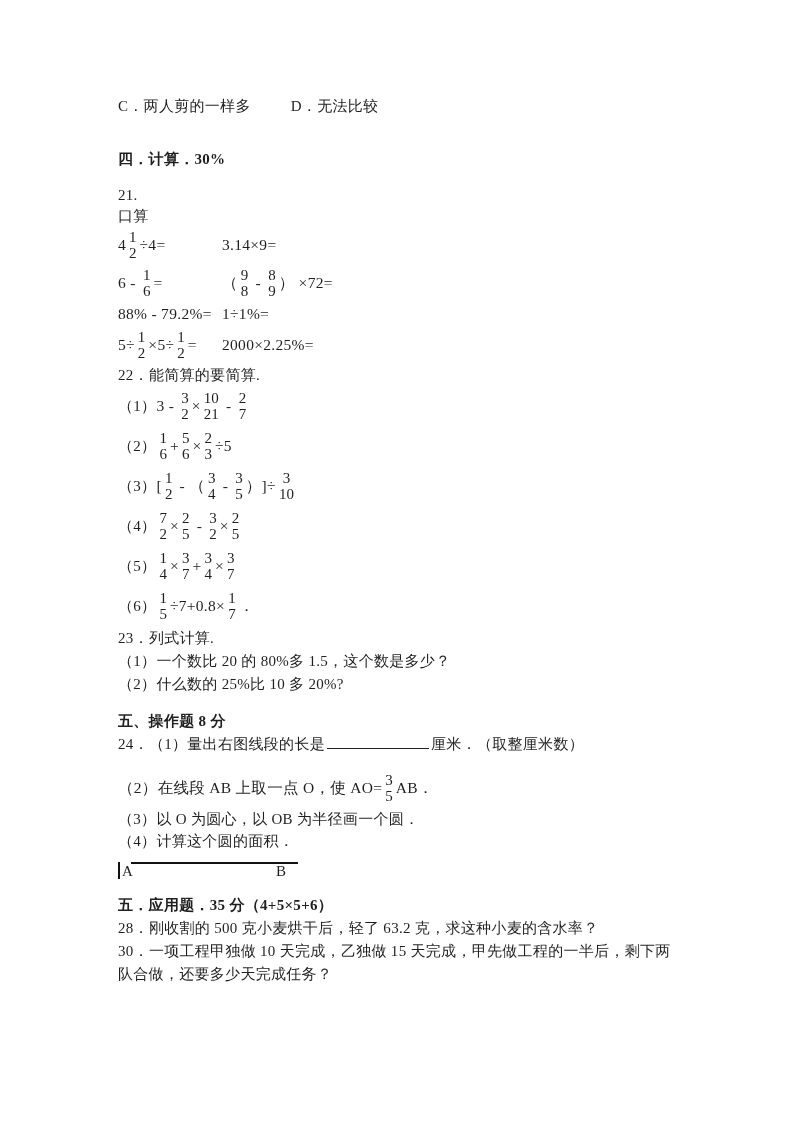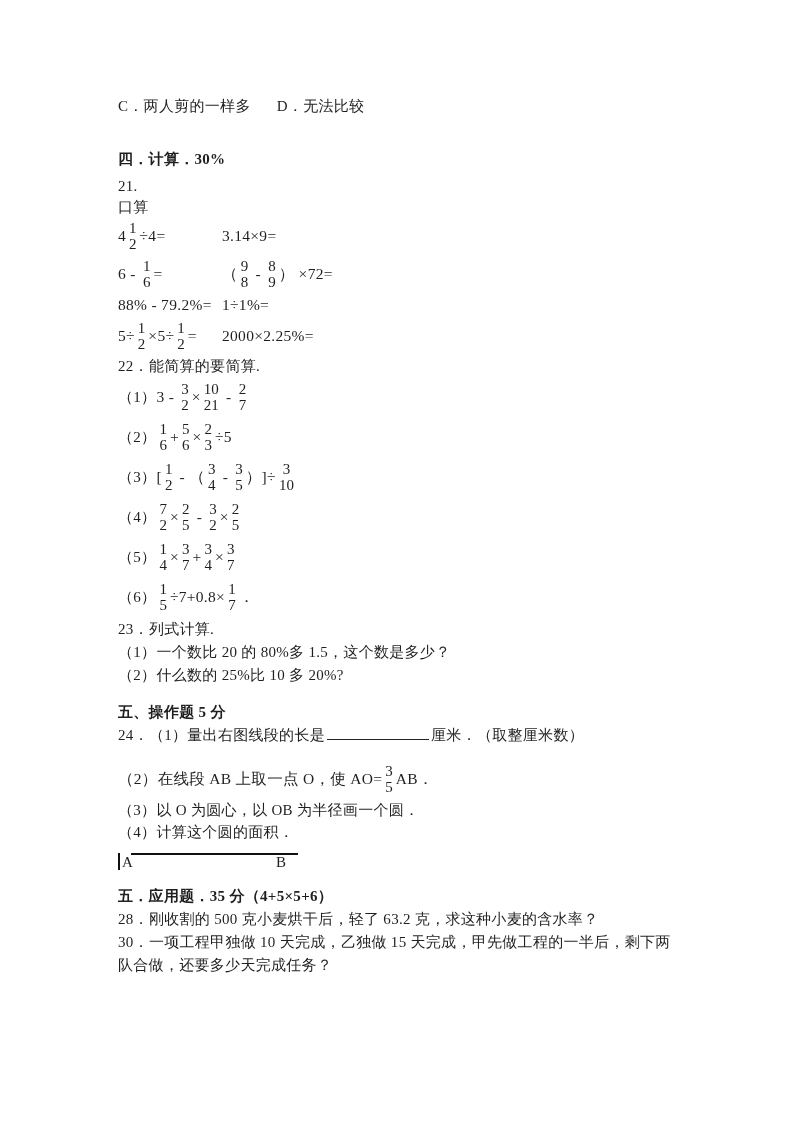--- a/index.html
+++ b/index.html
@@ -11,23 +11,23 @@
     overflow:hidden;
   }
   .page {
     box-sizing:border-box;
     width:699px; height:1122px;
     padding:95px 112px 0 118px;
   }
   .t { font-size:15px; line-height:23px; letter-spacing:0.3px; }
   .heading { font-weight:bold; }
   .answer-line { display:flex; }
-  .optd { margin-left:26px; }
+  .optd { margin-left:40px; }
   .h4 { margin-top:30px; }
-  .qnum { margin-top:4px; }
+  .qnum { margin-top:13px; }
   .oral-label { line-height:19px; }
 
   .formula { display:inline-flex; align-items:center; font-size:15.5px; letter-spacing:0.3px; white-space:pre; }
   .frac { display:inline-flex; flex-direction:column; align-items:center; margin:0 3px; }
   .frac .num, .frac .den { font-size:15px; line-height:16px; text-align:center; letter-spacing:0; }
 
   .oral-row { display:grid; grid-template-columns:104px auto; align-items:center; min-height:38px; }
   .oral-row.plain { min-height:24px; }
 
   .expr-line { display:flex; align-items:center; min-height:38px; margin-bottom:2px; }
@@ -111,21 +111,21 @@
     <div class="expr-line">
       <span class="label">（6）</span>
       <span class="formula"><span class="frac"><span class="num">1</span><span class="den">5</span></span><span>÷7+0.8×</span><span class="frac"><span class="num">1</span><span class="den">7</span></span><span>．</span></span>
     </div>
   </div>
 
   <div class="t">23．列式计算.</div>
   <div class="t sub">（1）一个数比 20 的 80%多 1.5，这个数是多少？</div>
   <div class="t sub">（2）什么数的 25%比 10 多 20%?</div>
 
-  <div class="t heading h5">五、操作题 5 分</div>
+  <div class="t heading h5">五、操作题 8 分</div>
 
   <div class="t">
     <span>24．（1）量出右图线段的长是</span><span class="blank"></span><span>厘米．（取整厘米数）</span>
   </div>
 
   <div class="q24line2">
     <span class="formula"><span>（2）在线段 AB 上取一点 O，使 AO=</span><span class="frac"><span class="num">3</span><span class="den">5</span></span><span>AB．</span></span>
   </div>
 
   <div class="t line22">（3）以 O 为圆心，以 OB 为半径画一个圆．</div>

